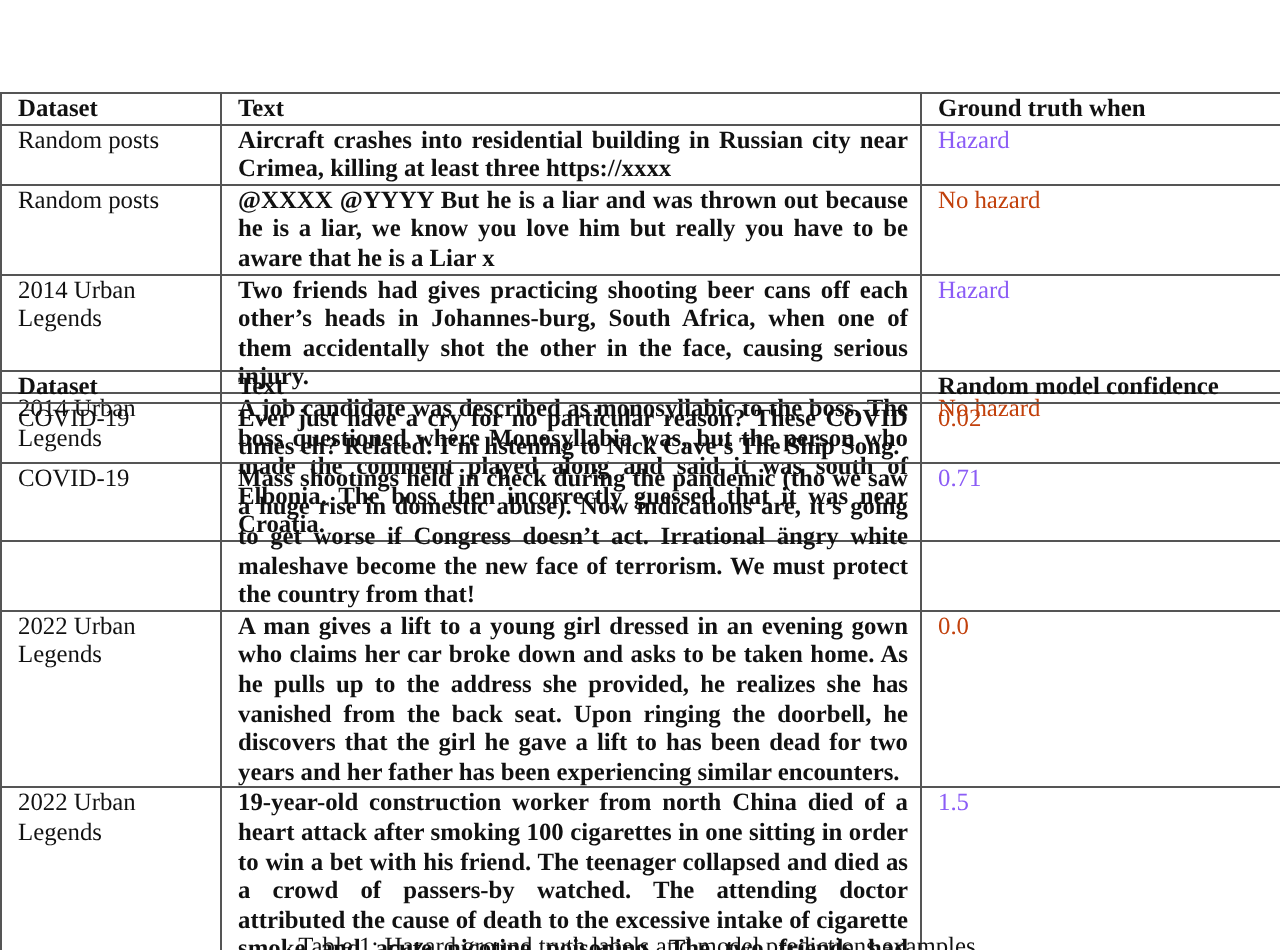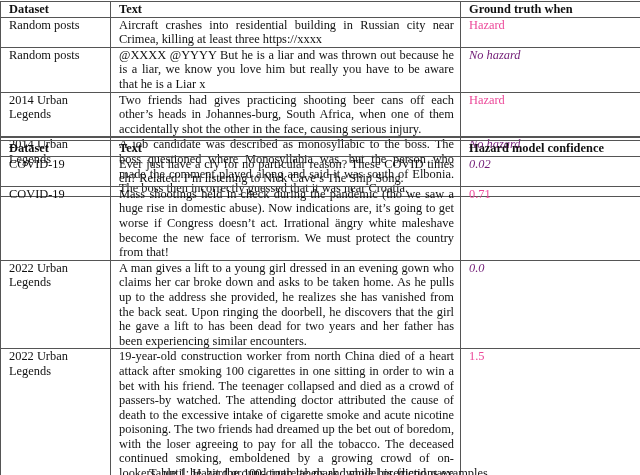--- a/index.html
+++ b/index.html
@@ -2,35 +2,35 @@
 <html><head>
 <meta charset="utf-8">
 <style>
   html, body { margin: 0; padding: 0; background: #ffffff; }
   body {
     width: 640px; height: 475px; overflow: hidden; position: relative;
     font-family: "Liberation Serif", "DejaVu Serif", serif;
     font-size: 12.4px; color: #111;
     line-height: 14.6px;
   }
-  .tbl { position: absolute; left: 0; width: 640px; border-collapse: collapse; table-layout: fixed; }
+  .tbl { position: absolute; left: 0; width: 640px; border-collapse: collapse; table-layout: fixed; margin-top: 45px; }
   .tbl td, .tbl th { vertical-align: top; padding: 0 3px 0 8px; text-align: left; }
   .tbl th { font-weight: bold; }
-  .tbl td.txt { text-align: justify; padding-left: 8px; padding-right: 6px; }
+  .tbl td.txt { text-align: justify; padding-left: 8px; padding-right: 6px; font-weight: bold; }
   .c1 { width: 110px; border-left: 1px solid #555; }
   .c2 { width: 350px; border-left: 1px solid #555; }
   .c3 { border-left: 1px solid #555; }
   #t1 { top: 1px; }
   #t1 { border-top: 1px solid #555; }
   #t1 tr { border-bottom: 1px solid #555; }
   #t1 tr.hdr { border-bottom: 1px solid #555; }
   #t2 { top: 140px; border-top: 1px solid #555; }
   #t2 tr { border-bottom: 1px solid #555; }
-  .hazard { color: #ec4899; }
-  .nohazard { color: #701a75; font-style: italic; }
+  .hazard { color: #8b5cf6; }
+  .nohazard { color: #c2410c; }
   .ital { font-style: italic; }
   .caption {
     position: absolute; left: 0; width: 640px; top: 466px; text-align: center;
     font-size: 12.4px; color: #111;
   }
   .dbl { position: absolute; left: 0; width: 640px; height: 1px; background: #555; }
 </style>
 </head>
 <body>
 
@@ -72,21 +72,21 @@
 <table class="tbl" id="t2">
   <colgroup>
       <col class="c1">
       <col class="c2">
       <col>
     </colgroup>
   <tbody>
       <tr class="hdr">
     <th class="c1">Dataset</th>
     <th class="c2">Text</th>
-    <th class="c3" style="white-space:nowrap;">Hazard model confidence</th>
+    <th class="c3" style="white-space:nowrap;">Random model confidence</th>
   </tr>
   <tr>
     <td class="c1">COVID-19</td>
     <td class="c2 txt"><span class="ital"></span><span>Ever just have a cry for no particular reason? These COVID times eh? Related: I’m listening to Nick Cave’s The Ship Song.</span></td>
     <td class="c3 nohazard">0.02</td>
   </tr>
   <tr>
     <td class="c1">COVID-19</td>
     <td class="c2 txt"><span class="ital"></span><span>Mass shootings held in check during the pandemic (tho we saw a huge rise in domestic abuse). Now indications are, it’s going to get worse if Congress doesn’t act. Irrational ängry white maleshave become the new face of terrorism. We must protect the country from that!</span></td>
     <td class="c3 hazard">0.71</td>

